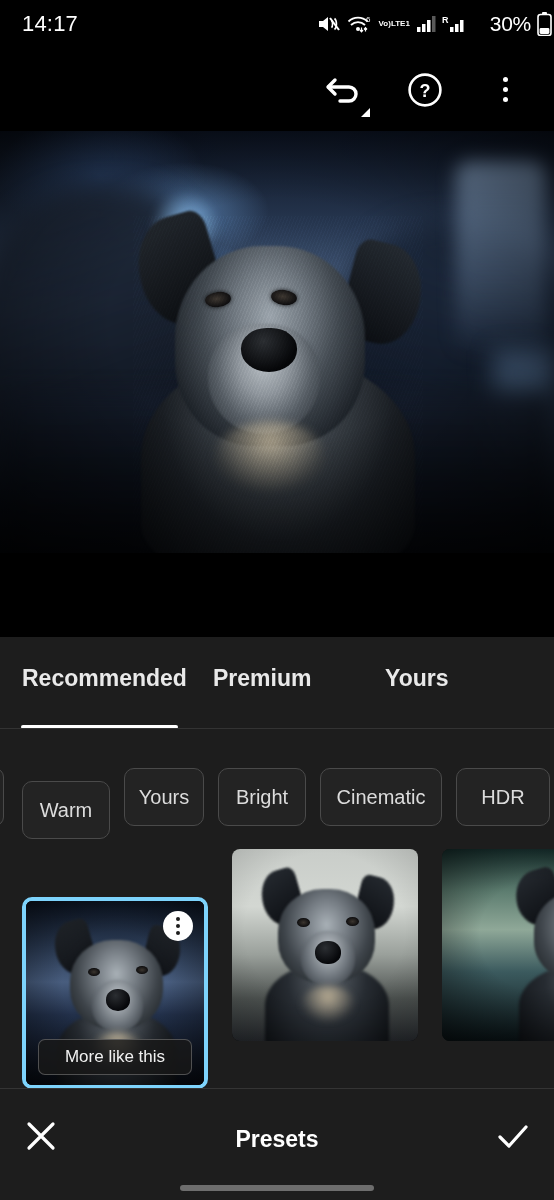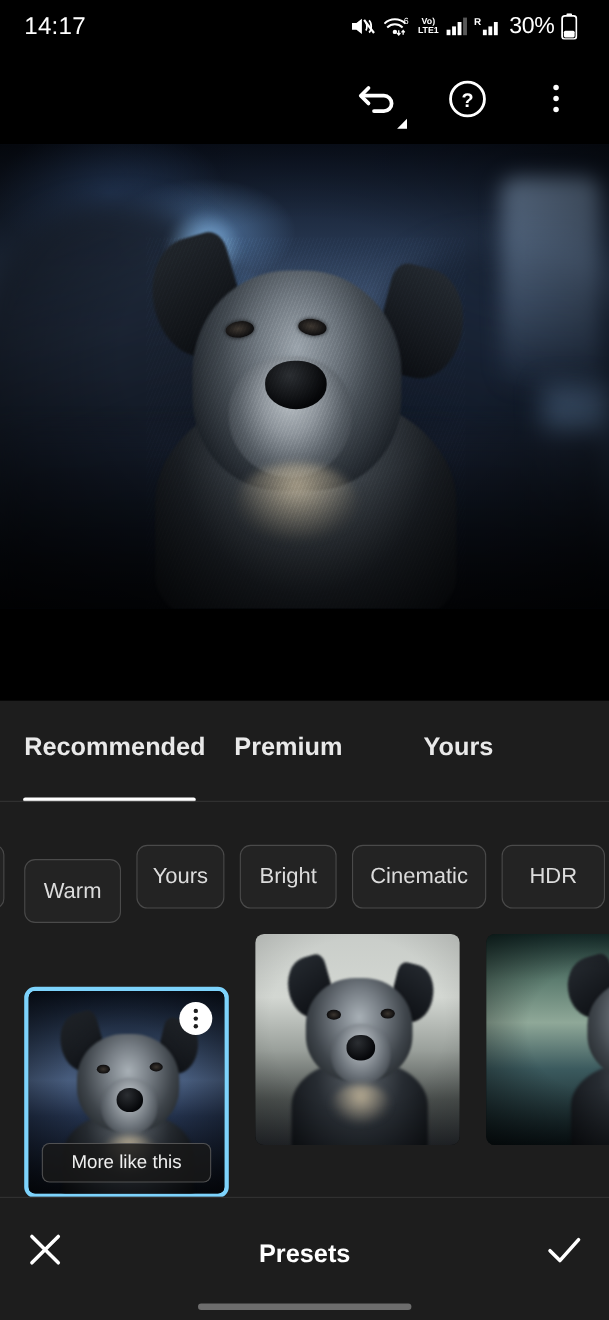--- a/index.html
+++ b/index.html
@@ -9,28 +9,28 @@
     font-family: "Liberation Sans", sans-serif;
     overflow: hidden;
   }
   #app { position: relative; width: 554px; height: 1200px; background: #000; }
 
   
   .statusbar {
     position: absolute; top: 0; left: 0; width: 554px; height: 48px;
     background: #000; color: #fff;
     display: flex; align-items: center; justify-content: space-between;
-    padding: 0 29px 0 22px;
+    padding: 0 2px 0 22px;
     gap: 44px;
   }
   .status-time { font-size: 22px; letter-spacing: .2px; font-weight: 400; }
   .status-icons { display: flex; align-items: center; gap: 6px; }
   .si { display: block; }
-  .status-batt-text { font-size: 21px; margin-left: 0; letter-spacing: -.3px; }
-  .volte-box { display: flex; flex-direction: column; align-items: center;
+  .status-batt-text { font-size: 21px; margin-left: 16px; letter-spacing: -.3px; }
+  .volte-box { display: flex; flex-direction: row; align-items: center;
                line-height: 1; font-size: 8px; font-weight: 700; }
   .volte-box span { display: block; }
 
   
   .toolbar {
     position: absolute; top: 48px; left: 0; width: 554px; height: 83px;
     background: #000; display: flex; align-items: center;
     justify-content: flex-end; gap: 34px; padding-right: 26px;
   }
   .tb-btn { position: relative; width: 46px; height: 46px;

